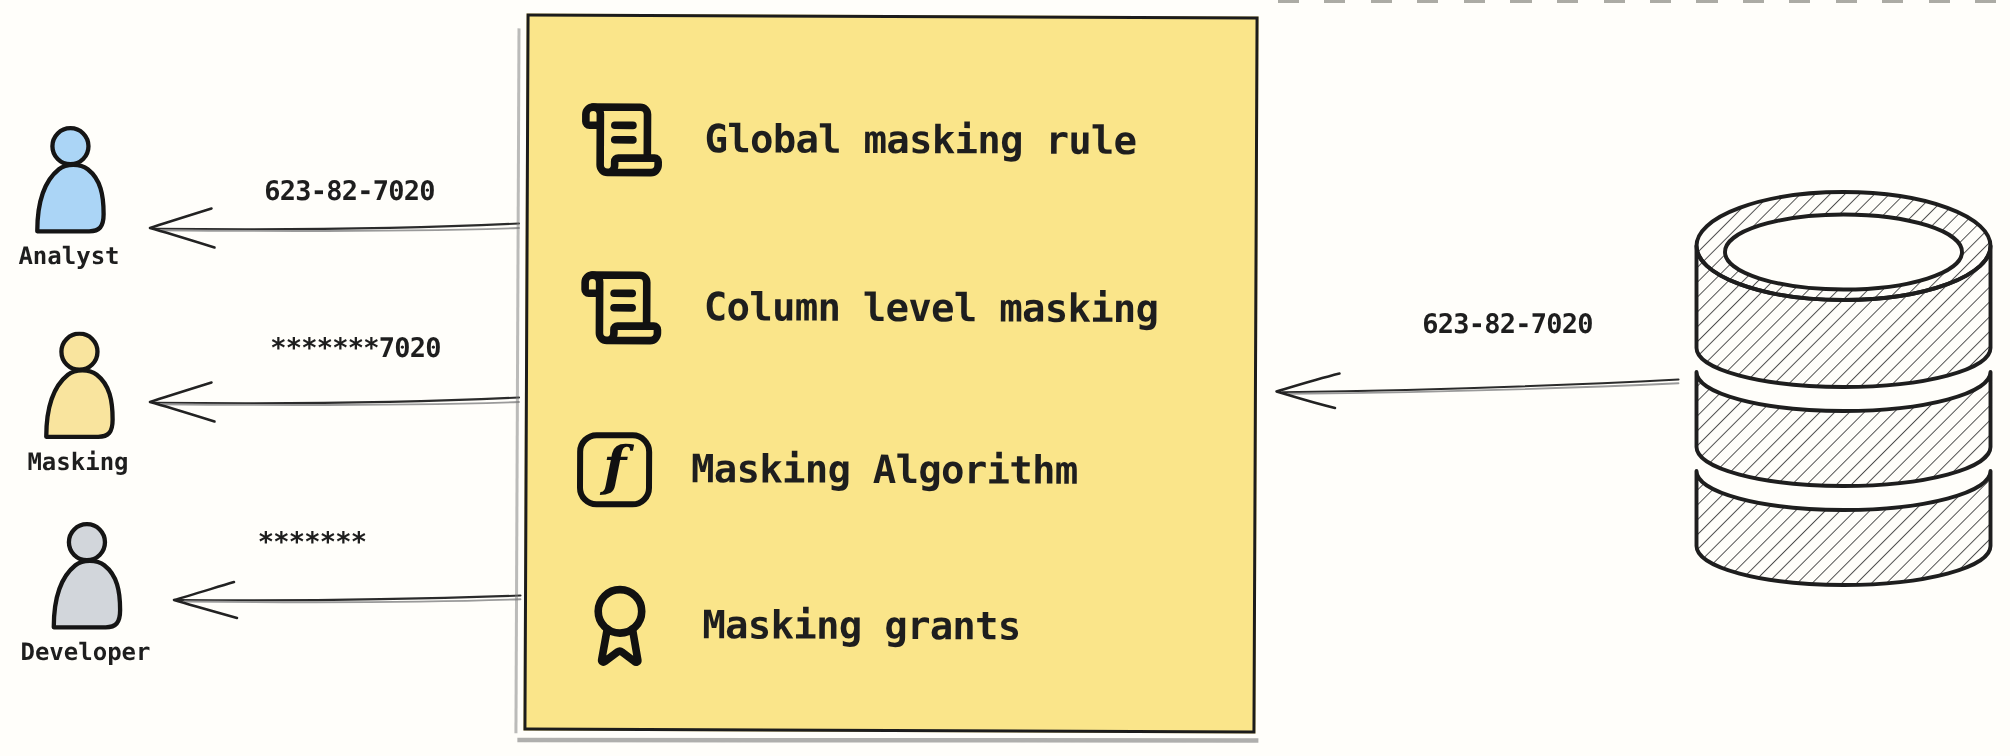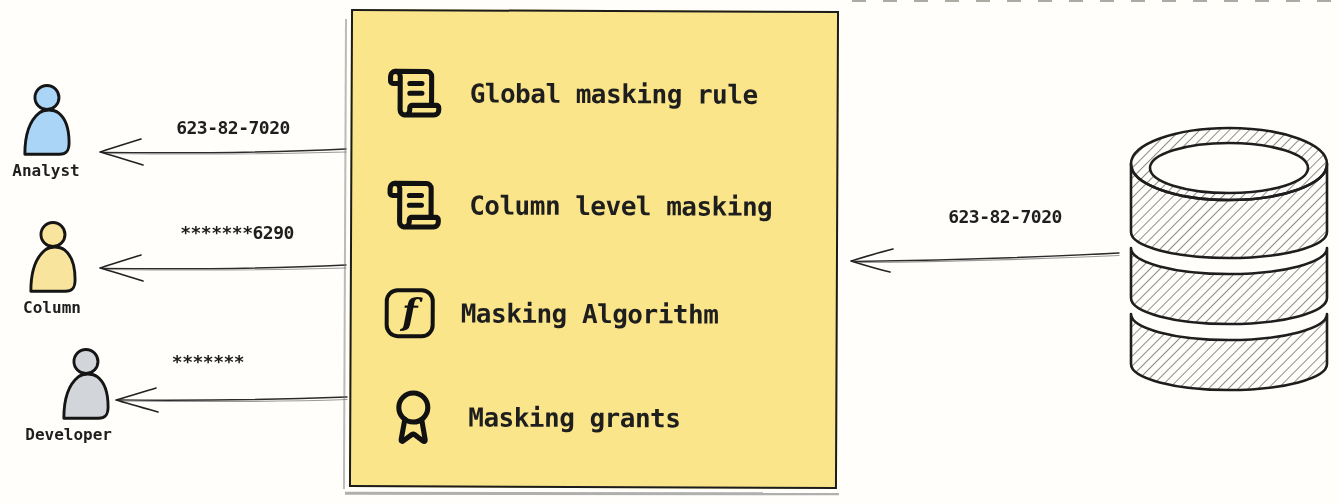--- a/index.html
+++ b/index.html
@@ -20,21 +20,21 @@
     position:absolute; left:852px; top:0; width:488px; height:2px;
     background:repeating-linear-gradient(90deg, rgba(70,70,60,.45) 0 14px, transparent 14px 31px);
   }
 
   
   .persona { position:absolute; width:110px; display:flex; flex-direction:column; align-items:center; }
   .persona svg { width:54px; height:75px; display:block; }
   .persona .p-label { font-size:16px; font-weight:700; margin-top:2px; white-space:nowrap; }
   #persona-analyst   { left:-9px;  top:84px;  }
   #persona-support   { left:-3px;  top:221px; }
-  #persona-developer { left:2px;   top:348px;align-items:flex-end; }
+  #persona-developer { left:2px;   top:348px; }
 
   
   .val-label {
     position:absolute; width:210px; text-align:center;
     font-size:18px; font-weight:600; line-height:32px; white-space:nowrap;
     letter-spacing:-0.5px;
   }
   #val-analyst   { left:128px; top:112px; }
   #val-support   { left:132px; top:217px; }
   #val-developer { left:103px; top:346px; }
@@ -106,33 +106,33 @@
       <path d="M6,73 C6,53 11,38 21,30 C26,26 36,26 41,30 C50,37 52,48 52,61 C52,70 49,73 42,73 Z" stroke="#151515" stroke-width="3" stroke-linejoin="round" fill="#abd5f6"></path>
     </svg>
     <div class="p-label">Analyst</div>
   </div>
 
   <div class="persona" id="persona-support">
     <svg viewBox="0 0 56 78">
       <circle cx="29" cy="14" r="12.5" stroke="#151515" stroke-width="3" fill="#f9e49e"></circle>
       <path d="M6,73 C6,53 11,38 21,30 C26,26 36,26 41,30 C50,37 52,48 52,61 C52,70 49,73 42,73 Z" stroke="#151515" stroke-width="3" stroke-linejoin="round" fill="#f9e49e"></path>
     </svg>
-    <div class="p-label">Column</div>
+    <div class="p-label">Masking</div>
   </div>
 
   <div class="persona" id="persona-developer">
     <svg viewBox="0 0 56 78">
       <circle cx="29" cy="14" r="12.5" stroke="#151515" stroke-width="3" fill="#d2d6db"></circle>
       <path d="M6,73 C6,53 11,38 21,30 C26,26 36,26 41,30 C50,37 52,48 52,61 C52,70 49,73 42,73 Z" stroke="#151515" stroke-width="3" stroke-linejoin="round" fill="#d2d6db"></path>
     </svg>
     <div class="p-label">Developer</div>
   </div>
 
   <div class="val-label" id="val-analyst">623-82-7020</div>
-  <div class="val-label" id="val-support">*******6290</div>
+  <div class="val-label" id="val-support">*******7020</div>
   <div class="val-label" id="val-developer">*******</div>
   <div class="val-label" id="val-db">623-82-7020</div>
 
   <svg class="arrow" id="arrow-analyst" width="256" height="32" viewBox="0 0 256 32">
     <path class="shaft-a" d="M253,13 C190,16 110,17.5 10,16.5"></path>
     <path class="shaft-b" d="M253,16 C190,18 110,18.5 14,17.5"></path>
     <path class="head" d="M48,3 C32,8 16,13 7,16 C18,19 34,24 50,29"></path>
   </svg>
 
   <svg class="arrow" id="arrow-support" width="256" height="32" viewBox="0 0 256 32">

